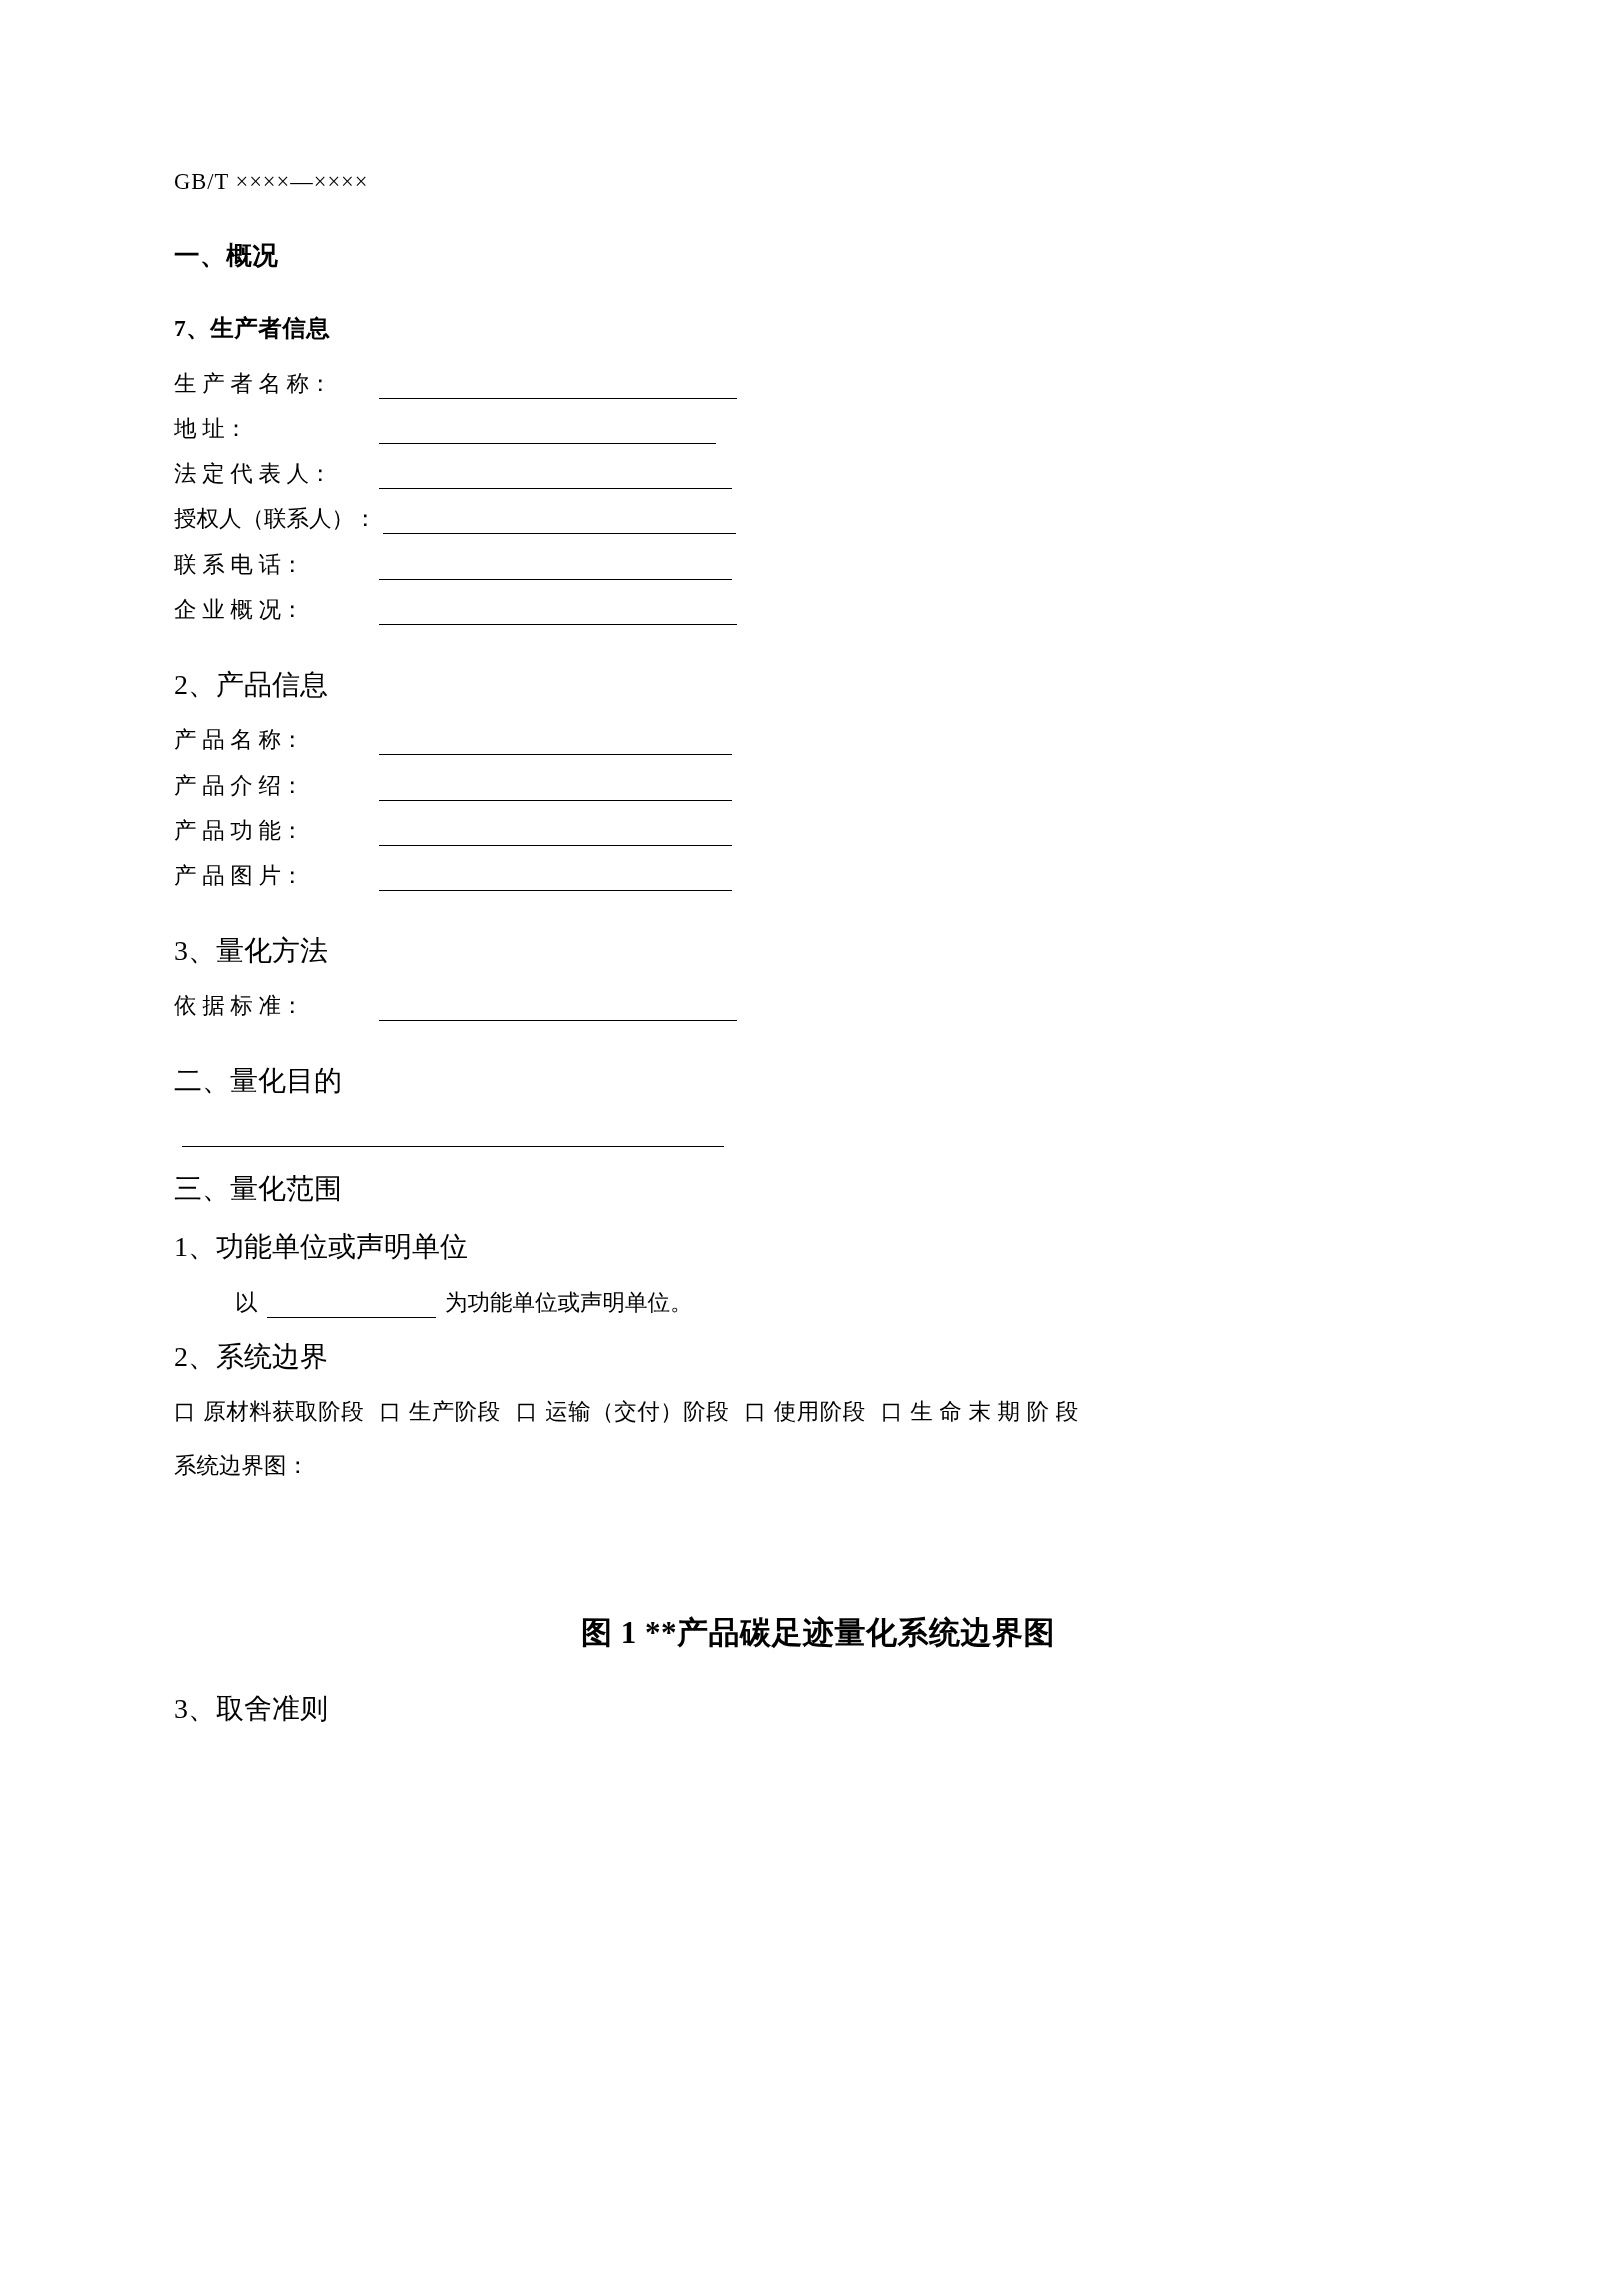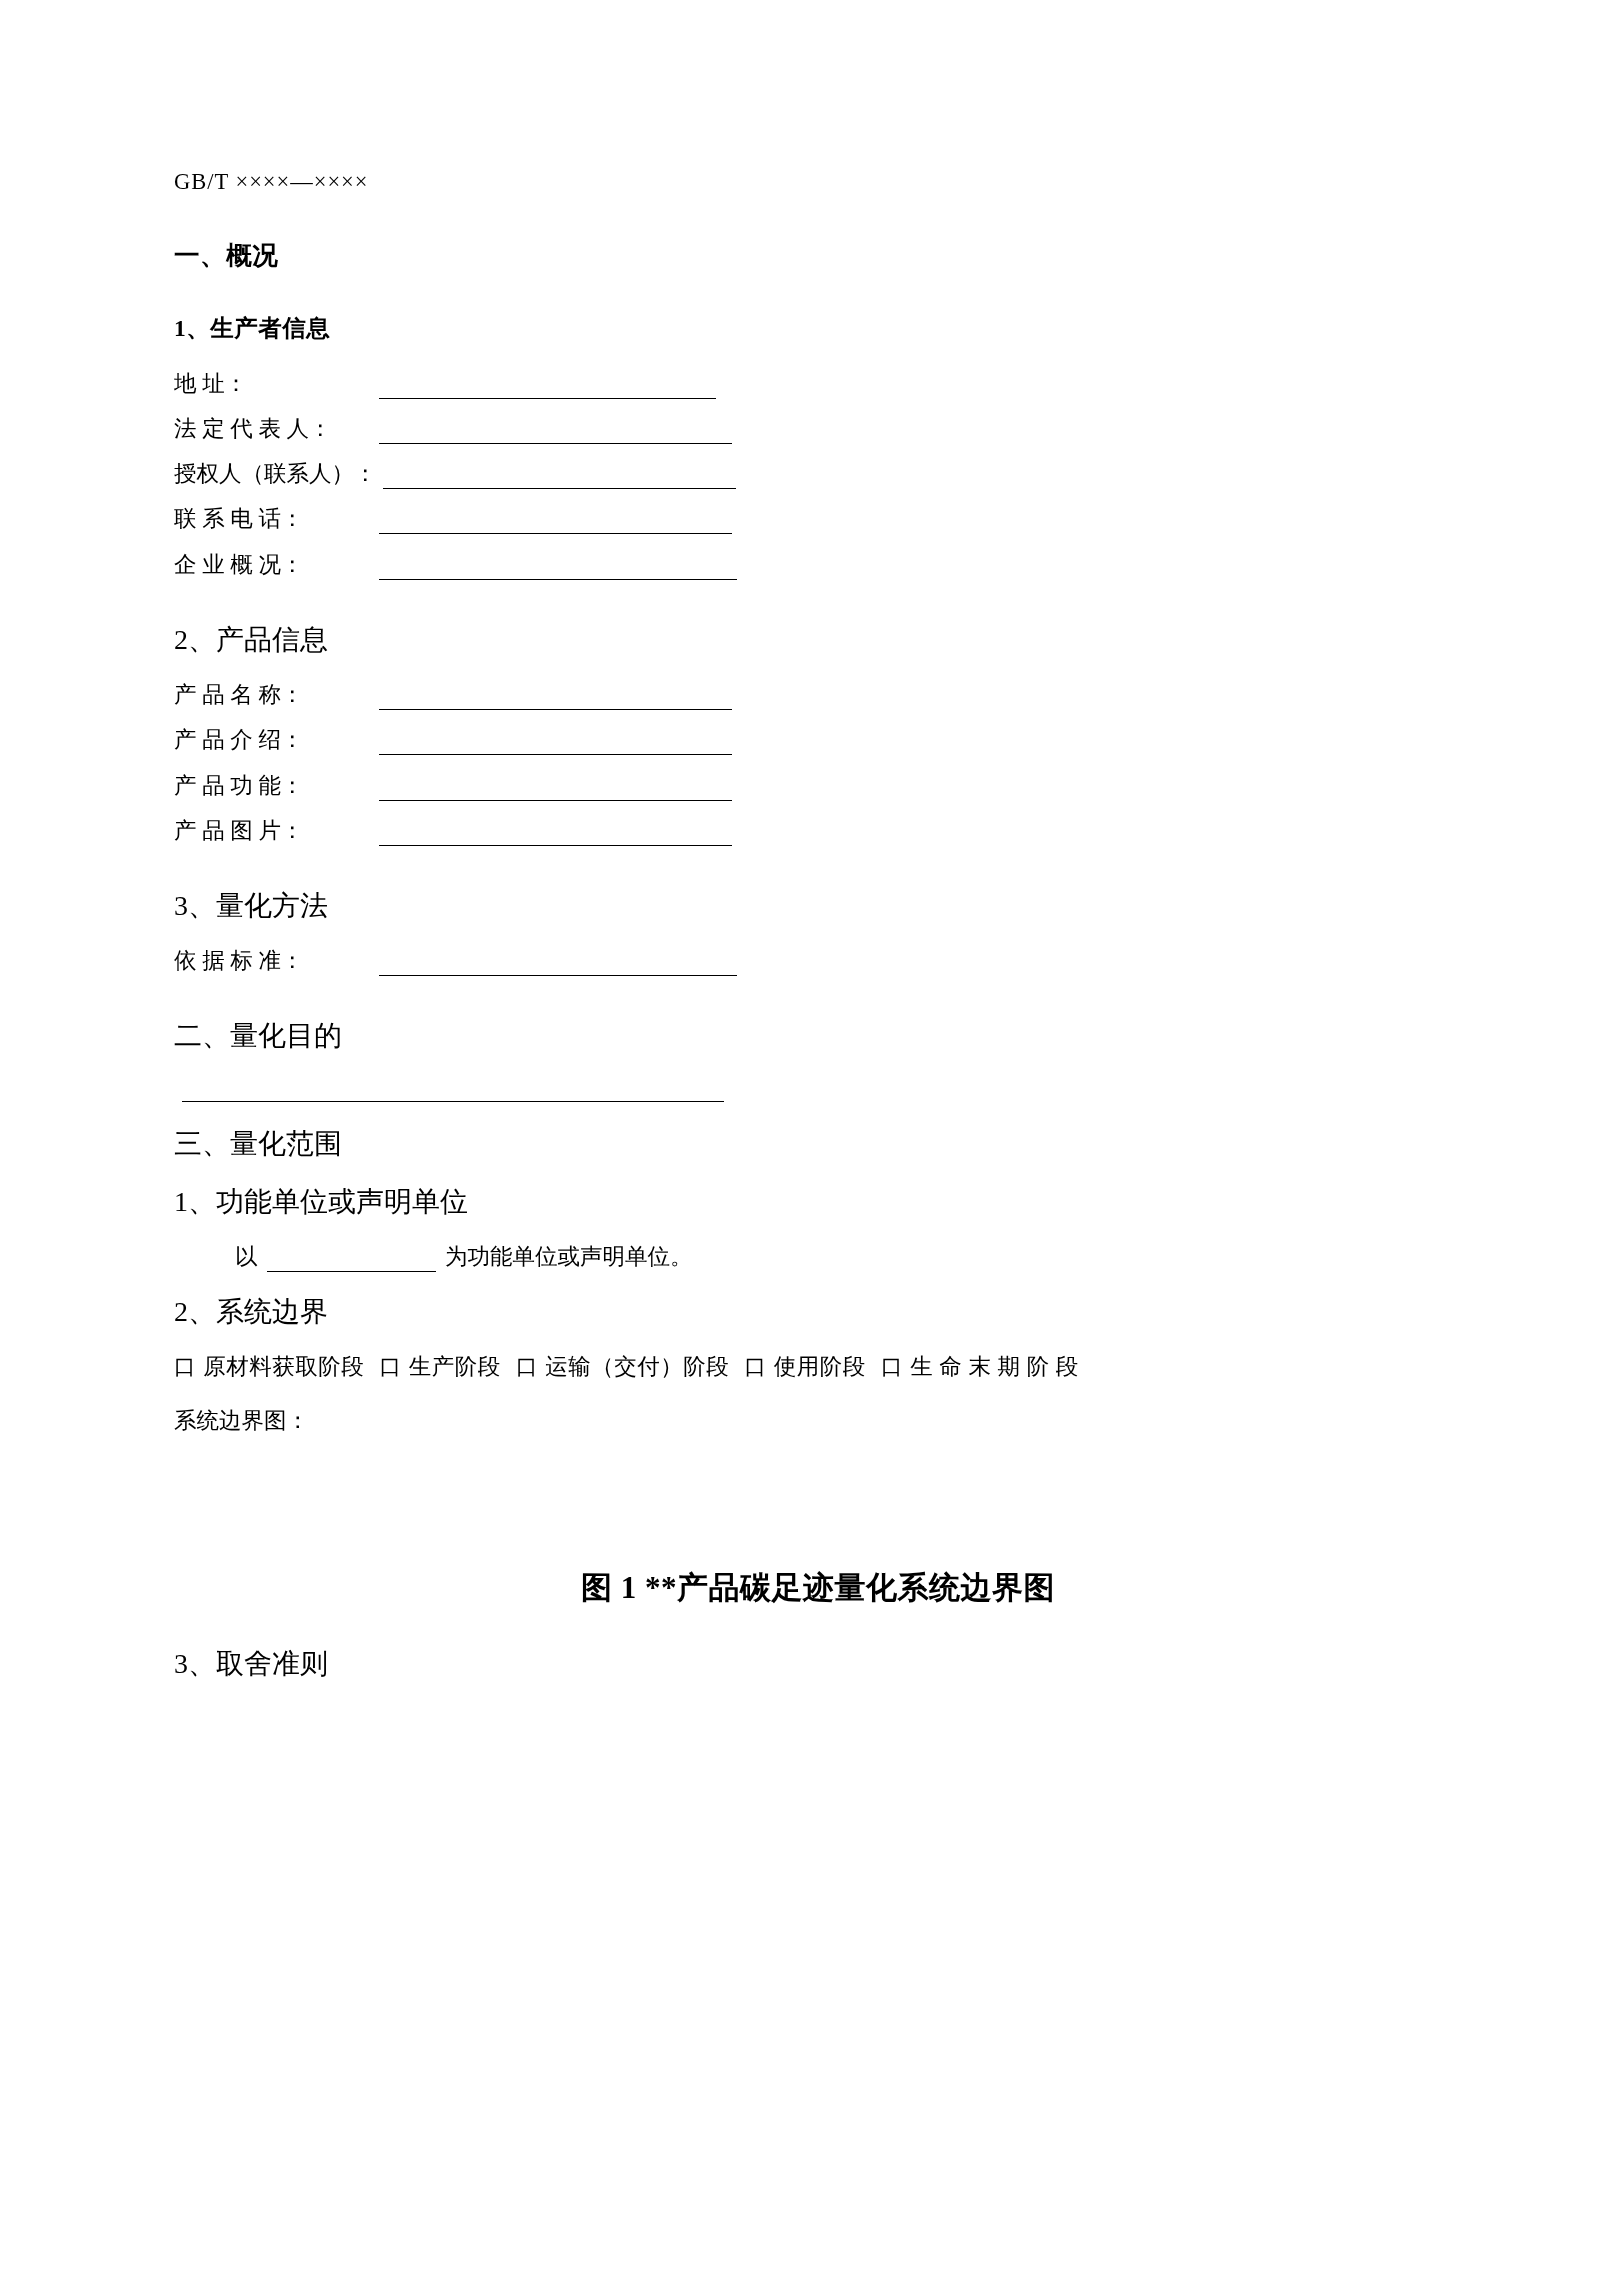--- a/index.html
+++ b/index.html
@@ -135,22 +135,26 @@
 </head>
 <body>
 
 <div class="page">
   <div class="content">
 
     <div class="doc-header">GB/T ××××—××××</div>
 
     <div class="h1">一、概况</div>
 
-    <div class="h2">1、生产者信息</div>
-
+    <div class="h2">7、生产者信息</div>
+
+    <div class="field-row">
+      <span class="field-label">生 产 者 名 称：</span>
+      <span class="field-line w700"></span>
+    </div>
     <div class="field-row">
       <span class="field-label">地          址：</span>
       <span class="field-line w660"></span>
     </div>
     <div class="field-row">
       <span class="field-label">法 定 代 表 人：</span>
       <span class="field-line w690"></span>
     </div>
     <div class="field-row">
       <span class="field-label">授权人（联系人）：</span>

